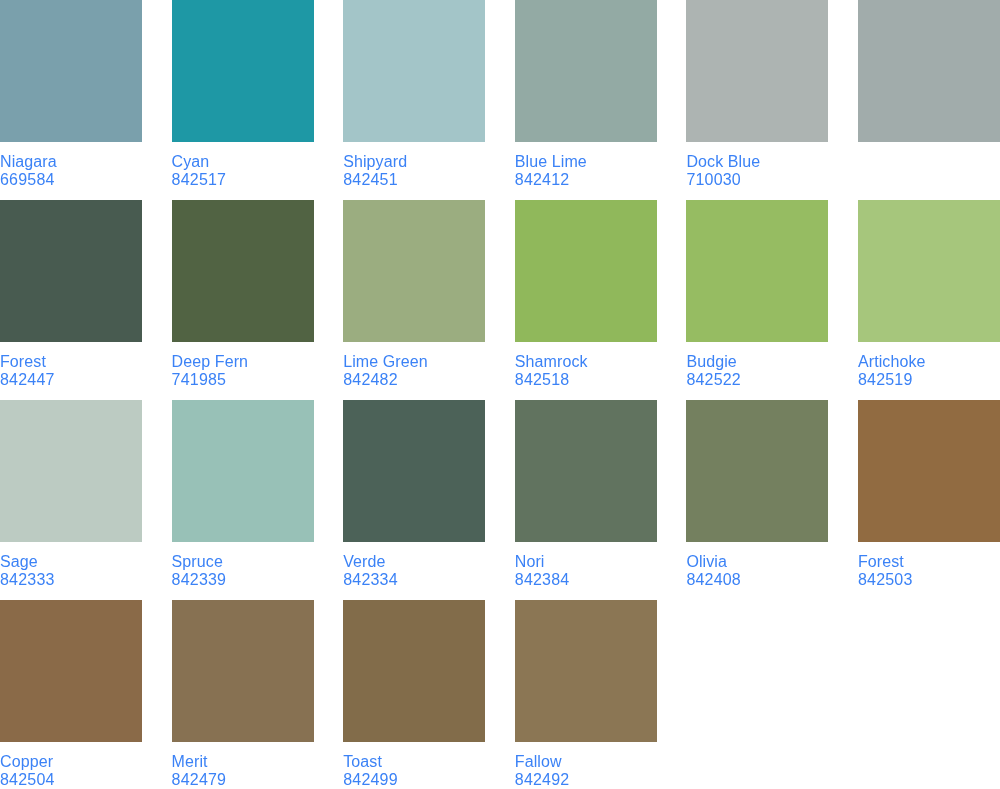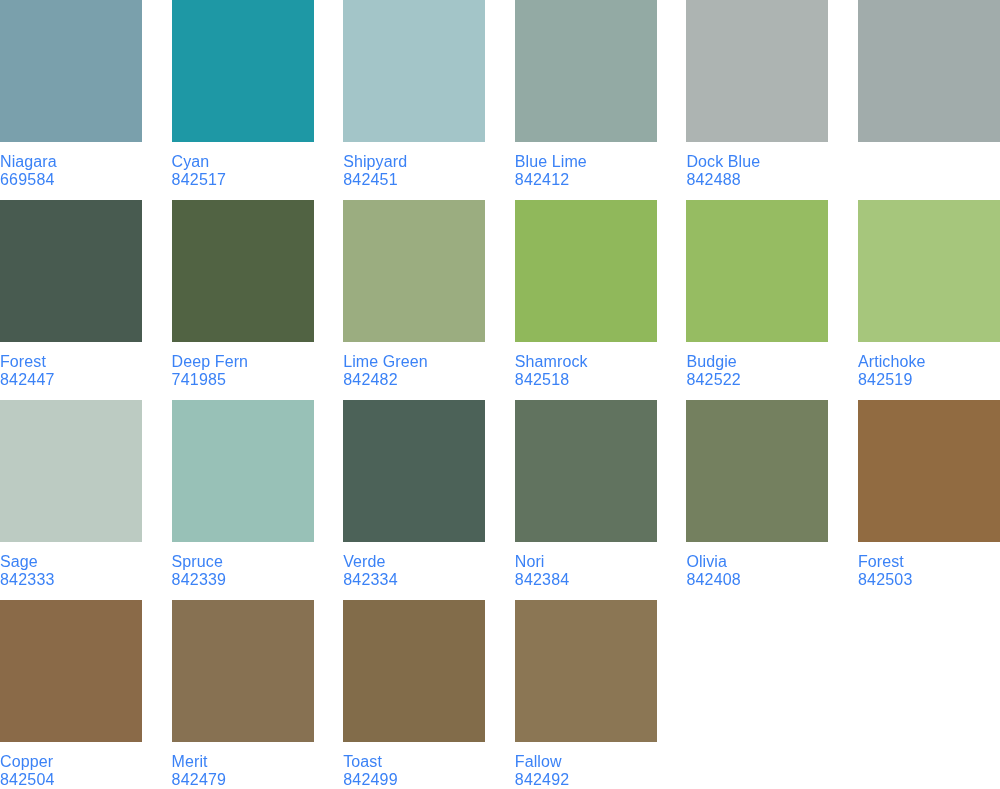--- a/index.html
+++ b/index.html
@@ -81,21 +81,21 @@
       <div class="swatch-chip" style="background-color: rgb(147, 170, 164);"></div>
       <div class="swatch-meta">
         <span class="swatch-name">Blue Lime</span>
         <span class="swatch-code">842412</span>
       </div>
     </div>
     <div class="swatch-cell">
       <div class="swatch-chip" style="background-color: rgb(173, 180, 178);"></div>
       <div class="swatch-meta">
         <span class="swatch-name">Dock Blue</span>
-        <span class="swatch-code">842488</span>
+        <span class="swatch-code">710030</span>
       </div>
     </div>
     <div class="swatch-cell">
       <div class="swatch-chip" style="background-color: rgb(161, 172, 171);"></div>
     </div>
     <div class="swatch-cell">
       <div class="swatch-chip" style="background-color: rgb(72, 91, 80);"></div>
       <div class="swatch-meta">
         <span class="swatch-name">Forest</span>
         <span class="swatch-code">842447</span>

